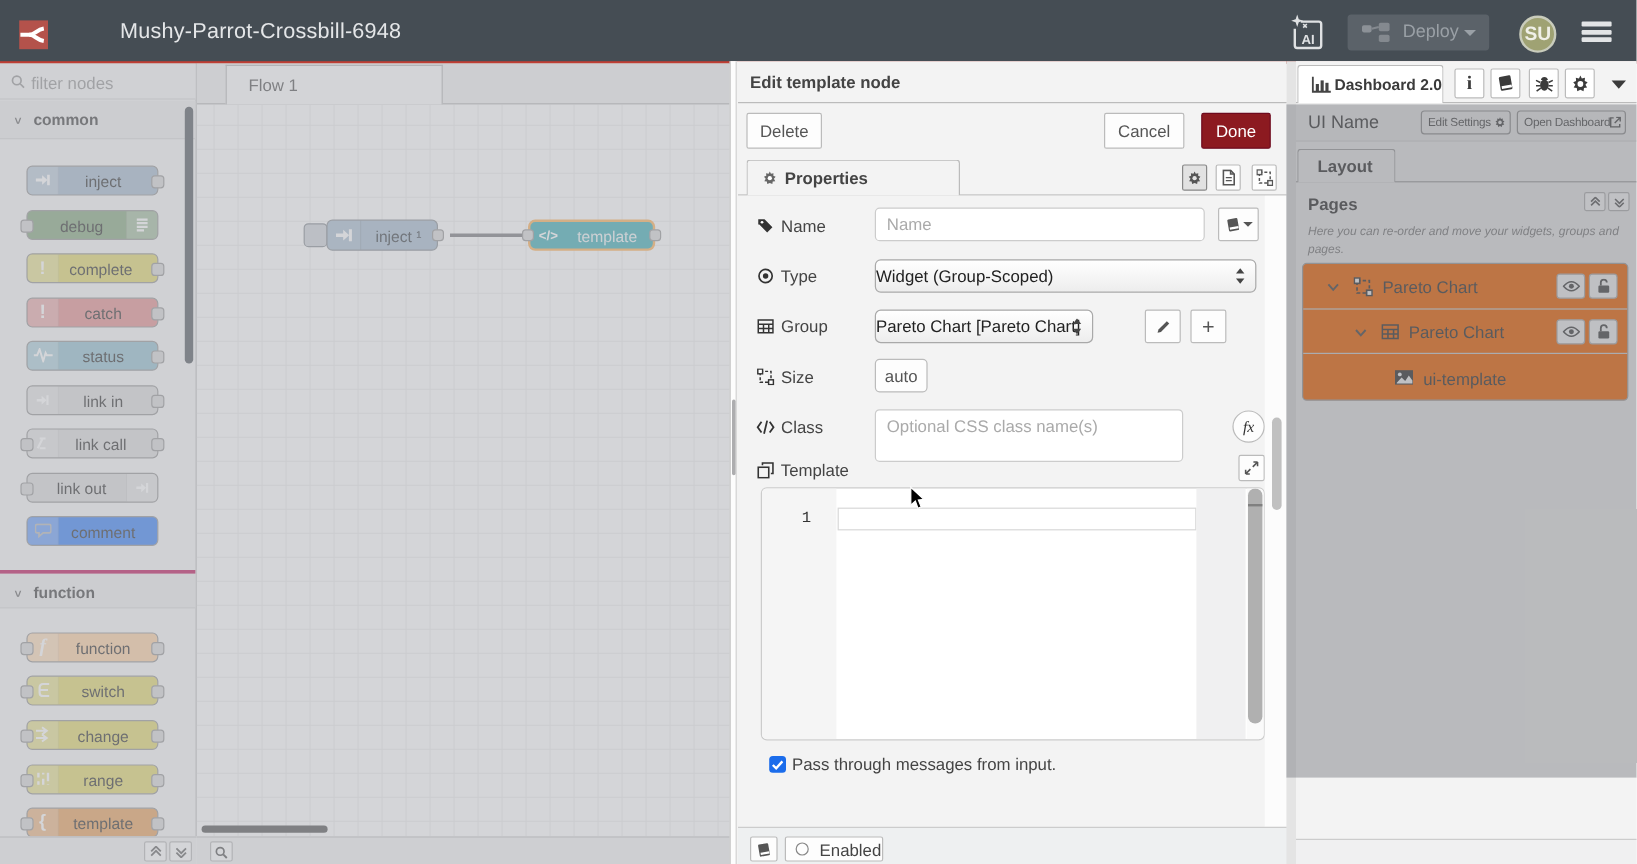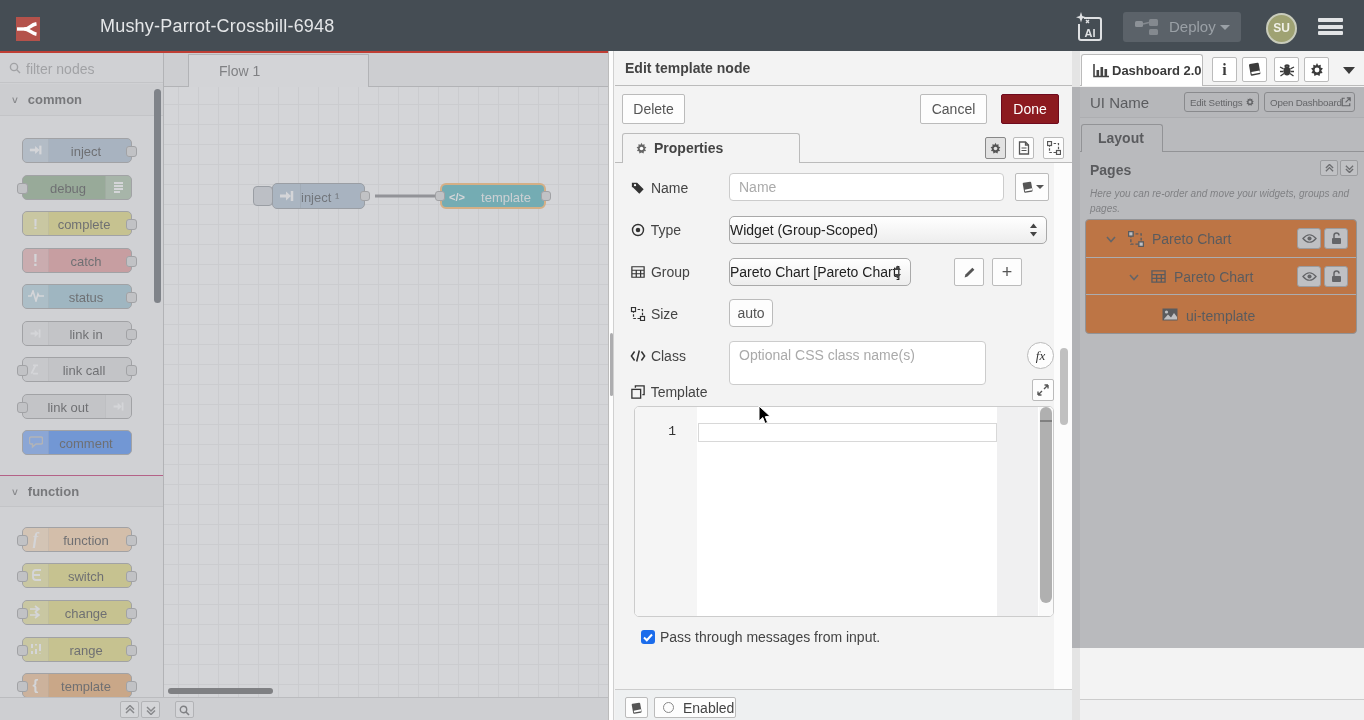--- a/index.html
+++ b/index.html
@@ -7,44 +7,44 @@
 #app { position:relative; width:1364px; height:720px; background:#fff; overflow:hidden; }
 
 
 #header { position:absolute; left:0; top:0; width:1364px; height:53px; background:#454d54; border-bottom:2px solid #bf3e34; }
 #logo { position:absolute; left:16px; top:17px; width:24px; height:24px; background:#b4524b; }
 #title { position:absolute; left:100px; top:16px; font-size:18px; font-weight:500; color:#e4e6e8; letter-spacing:0.2px; }
 #aibtn { position:absolute; left:1074px; top:11px; width:30px; height:32px; }
 #deploy { position:absolute; left:1123px; top:12px; width:118px; height:30px; background:#5b6269; border-radius:3px; color:#9aa0a6; }
 #deploy .dtext { position:absolute; left:46px; top:6px; font-size:15px; }
 #deploy .dchev { position:absolute; right:11px; top:13px; width:0; height:0; border-left:5px solid transparent; border-right:5px solid transparent; border-top:5px solid #9aa0a6; }
-#avatar { position:absolute; left:1266px; top:13px; width:31px; height:31px; border-radius:50%; background:#9fa273; border:2px solid #c9ccbc; color:#f0f0e8; font-size:12px; font-weight:bold; text-align:center; line-height:27px; }
+#avatar { position:absolute; left:1266px; top:13px; width:31px; height:31px; border-radius:50%; background:#9fa273; border:2px solid #c9ccbc; color:#f0f0e8; font-size:16px; font-weight:bold; text-align:center; line-height:27px; }
 #burger { position:absolute; left:1318px; top:18px; width:25px; }
 #burger div { height:4px; background:#e2e4e6; margin-bottom:2.5px; border-radius:1px; }
 
 
 #palette { position:absolute; left:0; top:53px; width:164px; height:644px; background:#f6f6f6; border-right:1px solid #bbb; overflow:hidden; }
 #psearch { position:absolute; left:0; top:0; width:164px; height:30px; background:#f6f6f6; border-bottom:1px solid #ddd; color:#999; font-size:14px; }
-.cat { position:absolute; left:0; width:163px; height:32px; background:#efefef; border-bottom:1px solid #ddd; border-top:1px solid #be185d; color:#444; font-weight:bold; font-size:13px; line-height:31px; }
+.cat { position:absolute; left:0; width:163px; height:32px; background:#efefef; border-bottom:1px solid #ddd; border-top:3px solid #be185d; color:#444; font-weight:bold; font-size:13px; line-height:31px; }
 .cat .chev { display:inline-block; margin:0 10px 0 12px; font-size:10px; color:#666; }
 .pnode { position:absolute; left:22px; width:110px; height:25px; border:1px solid #999; border-radius:5px; font-size:13px; color:#333; }
 .pnode .lbl { position:absolute; top:5px; width:100%; text-align:center; }
 .pnode .iconl { position:absolute; left:0; top:0; width:26px; height:23px; border-right:1px solid rgba(0,0,0,0.08); border-radius:4px 0 0 4px; background:rgba(255,255,255,0.25); }
 .pnode .iconr { position:absolute; right:0; top:0; width:26px; height:23px; border-left:1px solid rgba(0,0,0,0.08); border-radius:0 4px 4px 0; background:rgba(255,255,255,0.25); }
 .pport { position:absolute; width:11px; height:11px; background:#d9d9d9; border:1px solid #999; border-radius:3px; top:7px; }
 .pportr { right:-6px; }
 .pportl { left:-6px; }
 #pscroll { position:absolute; left:154px; top:36px; width:7px; height:214px; background:#555a60; border-radius:4px; }
 #pfooter { position:absolute; left:0; top:697px; width:164px; height:23px; background:#f3f3f3; border-top:1px solid #ccc; }
 .sqbtn { position:absolute; width:19px; height:17px; background:#fff; border:1px solid #bbb; border-radius:2px; text-align:center; color:#666; }
 
 
 #canvas { position:absolute; left:164px; top:53px; width:444px; height:667px; background:#fff; overflow:hidden; }
 #tabbar { position:absolute; left:0; top:0; width:444px; height:34px; background:#f0f0f0; border-bottom:1px solid #bbb; }
-#flowtab { position:absolute; left:24px; top:1px; width:181px; height:33px; background:#fdfdfd; border:1px solid #bbb; border-bottom:none; font-size:14px; color:#555; line-height:32px; padding-left:30px; }
+#flowtab { position:absolute; left:24px; top:1px; width:181px; height:33px; background:#fdfdfd; border:1px solid #bbb; border-bottom:none; font-size:14px; color:#555; line-height:32px; padding-left:18px; }
 #grid { position:absolute; left:0; top:34px; width:444px; height:610px;
   background-image:linear-gradient(to right,#ececec 1px,transparent 1px),linear-gradient(to bottom,#ececec 1px,transparent 1px);
   background-size:20px 20px; background-position:14px 17px; background-color:#fff; }
 #cfooter { position:absolute; left:164px; top:697px; width:444px; height:23px; background:#f3f3f3; border-top:1px solid #ccc; }
 #hscroll { position:absolute; left:4px; top:635px; width:105px; height:6px; background:#555; border-radius:3px; }
 
 
 .cnode { position:absolute; border:1px solid #8a9096; border-radius:5px; }
 .cport { position:absolute; width:10px; height:10px; background:#d9d9d9; border:1px solid #999; border-radius:3px; }
 
@@ -307,21 +307,21 @@
     <div class="cnode" style="left:89px;top:133px;width:20px;height:20px;background:#cfd3d8;border-radius:4px"></div>
 
     <div class="cnode" style="left:108px;top:130px;width:93px;height:26px;background:#a6bbcf">
       <div style="position:absolute;left:0;top:0;width:28px;height:24px;border-right:1px solid rgba(0,0,0,0.1);background:rgba(255,255,255,0.06)">
         <svg width="16" height="16" viewBox="0 0 16 16" style="margin:4px auto;display:block">
           <path d="M1 8 L8 8" stroke="#fff" stroke-width="3"></path>
           <path d="M7 3.5 L12 8 L7 12.5 Z" fill="#fff"></path>
           <path d="M13 3 L13 13" stroke="#fff" stroke-width="2.5"></path>
         </svg>
       </div>
-      <div style="position:absolute;left:28px;top:6px;width:62px;text-align:left;font-size:13px;color:#3b4046">inject ¹</div>
+      <div style="position:absolute;left:28px;top:6px;width:62px;text-align:center;font-size:13px;color:#3b4046">inject ¹</div>
       <div class="cport" style="right:-6px;top:7px"></div>
     </div>
 
     <div class="cnode" style="left:276px;top:130px;width:106px;height:26px;background:#3fadb5;border:2px solid #ffb25b;border-radius:6px">
       <div style="position:absolute;left:1px;top:3px;width:28px;height:18px;color:#fff;font-size:11px;font-weight:bold;text-align:center;line-height:18px">&lt;/&gt;</div>
       <div style="position:absolute;left:30px;top:5px;width:68px;text-align:center;font-size:13px;color:#eef4f5">template</div>
       <div class="cport" style="left:-7px;top:6px"></div>
       <div class="cport" style="right:-7px;top:6px"></div>
     </div>
     <div id="hscroll"></div>

